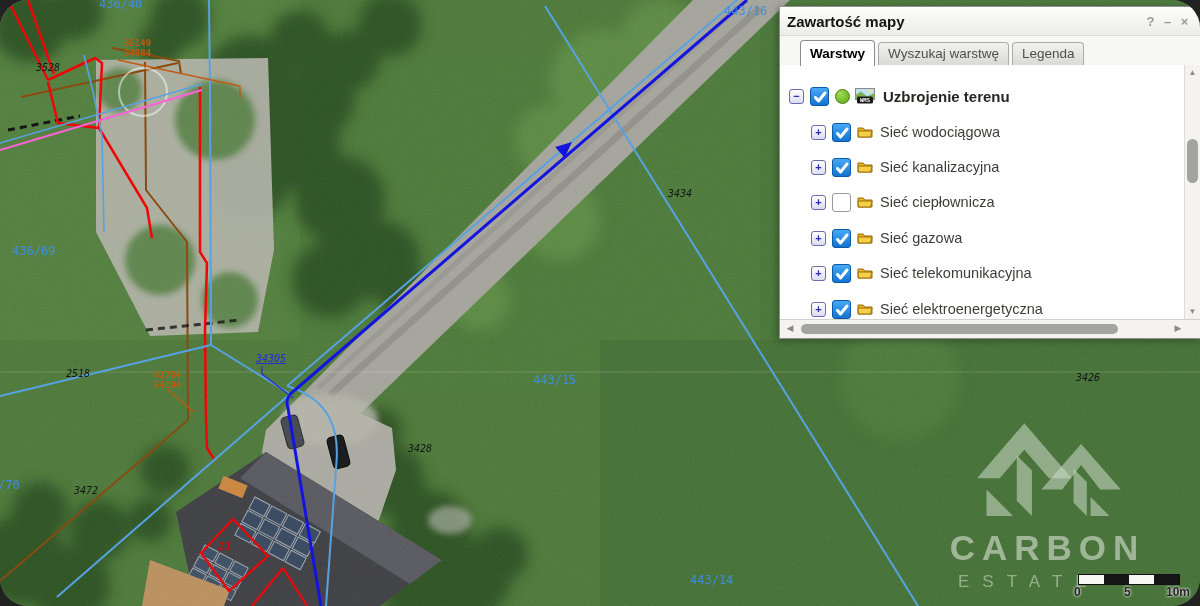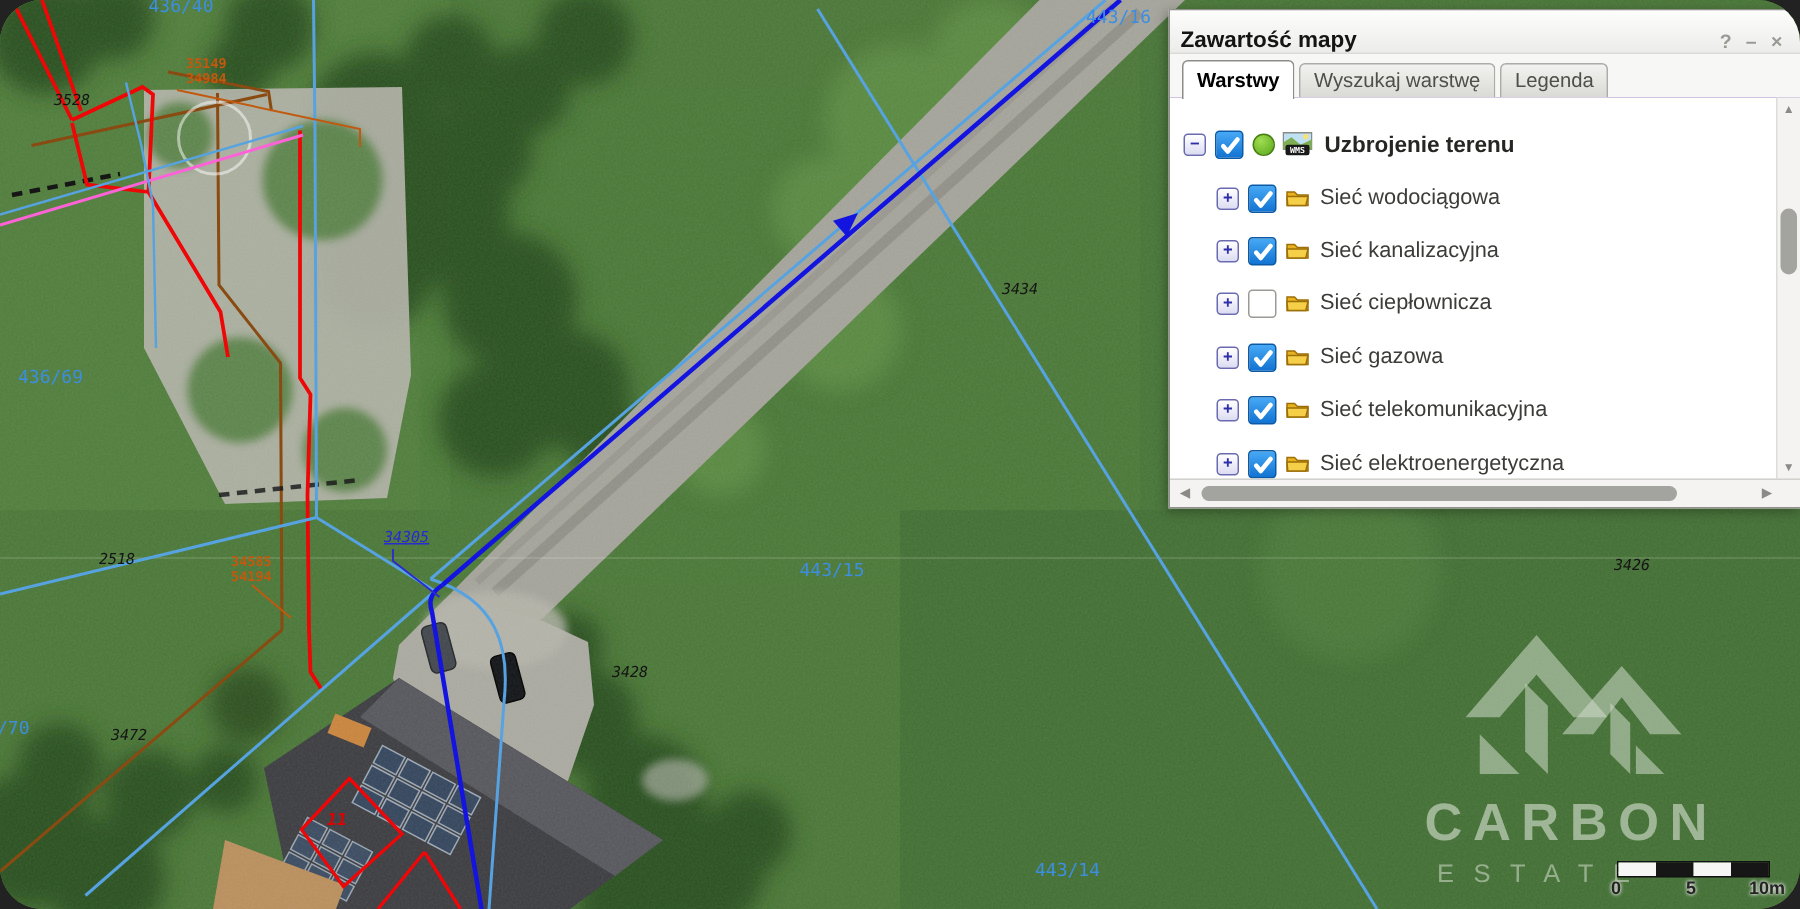--- a/index.html
+++ b/index.html
@@ -31,26 +31,26 @@
   #scalebar .bar{display:flex;height:9px;border:1px solid #111;width:100px;margin-left:6px;}
   #scalebar .seg{flex:1;}
   #scalebar .seg.w{background:#f6f6f4;} #scalebar .seg.b{background:#161616;}
   #scalebar .nums{position:relative;height:14px;font-size:12px;font-weight:bold;color:#242424;
                   text-shadow:0 0 2px #e8e8e8,0 0 3px #e8e8e8;}
   #scalebar .nums span{position:absolute;top:0;}
 
   
   #panel{position:absolute;left:779px;top:6px;width:420px;height:331px;z-index:10;
          background:#f2f1ee;border:1px solid #8f8f8b;box-shadow:-2px 2px 7px rgba(0,0,0,.3);}
-  .p-header{height:28px;display:flex;align-items:flex-end;padding:0 7px;
+  .p-header{height:28px;display:flex;align-items:center;padding:0 7px;
             background:linear-gradient(#fdfdfc,#ececea);border-bottom:1px solid #dadad6;}
   .p-title{font-weight:bold;font-size:15px;color:#141414;flex:1;}
   .p-btn{width:17px;text-align:center;color:#9a9a94;font-weight:bold;font-size:13px;cursor:pointer;}
   .p-tabs{position:relative;height:29px;background:#f7f7f5;border-bottom:5px solid #4c1d95;
-          padding-left:8px;display:flex;align-items:flex-end;gap:3px;}
+          padding-left:20px;display:flex;align-items:flex-end;gap:3px;}
   .tab{height:22px;line-height:22px;padding:0 9px;font-size:13.5px;color:#4e4e4a;
        background:linear-gradient(#f2f2f0,#d9d9d5);border:1px solid #ababa7;border-bottom:none;
        border-radius:4px 4px 0 0;cursor:pointer;}
   .tab.active{height:25px;line-height:25px;background:#fff;font-weight:bold;color:#000;
        position:relative;z-index:2;margin-bottom:-1px;border-color:#8c8c88;}
   .p-content{position:absolute;top:58px;left:0;right:0;bottom:18px;background:#fff;overflow:hidden;}
   .trow{position:absolute;left:0;height:24px;display:flex;align-items:center;padding-left:31px;}
   .trow.root{padding-left:9px;}
   .expander{width:13px;height:13px;border:1px solid #6a6ab2;border-radius:3px;flex:0 0 13px;
             background:linear-gradient(#ffffff,#dcdcf2);color:#2e2ea8;font-size:11px;
@@ -269,21 +269,21 @@
     <span class="lbl blue" style="left:690px;top:573px">443/14</span>
     <span class="lbl darkblue" style="left:256px;top:353px">34305</span>
     <span class="lbl black" style="left:36px;top:62px">3528</span>
     <span class="lbl black" style="left:66px;top:368px">2518</span>
     <span class="lbl black" style="left:74px;top:485px">3472</span>
     <span class="lbl black" style="left:668px;top:188px">3434</span>
     <span class="lbl black" style="left:408px;top:443px">3428</span>
     <span class="lbl black" style="left:1076px;top:372px">3426</span>
     <span class="lbl orange" style="left:112px;top:38px">35149</span>
     <span class="lbl orange" style="left:112px;top:48px">34984</span>
-    <span class="lbl orange" style="left:142px;top:370px">34585</span>
+    <span class="lbl orange" style="left:142px;top:370px">62794</span>
     <span class="lbl orange" style="left:142px;top:380px">54194</span>
     <span class="lbl red" style="left:218px;top:540px">11</span>
 
     <div id="watermark">
       <svg class="wm-logo" width="170" height="106" viewBox="0 0 170 112">
         <path d="M10,72 L60,14 L110,72 L86,72 L60,42 L34,72 Z"></path>
         <path d="M78,84 L120,36 L162,84 L140,84 L120,58 L100,84 Z"></path>
         <path d="M52,48 L68,64 L68,112 L52,96 Z"></path>
         <path d="M112,62 L126,76 L126,112 L112,98 Z"></path>
         <path d="M20,84 L48,112 L20,112 Z"></path>

